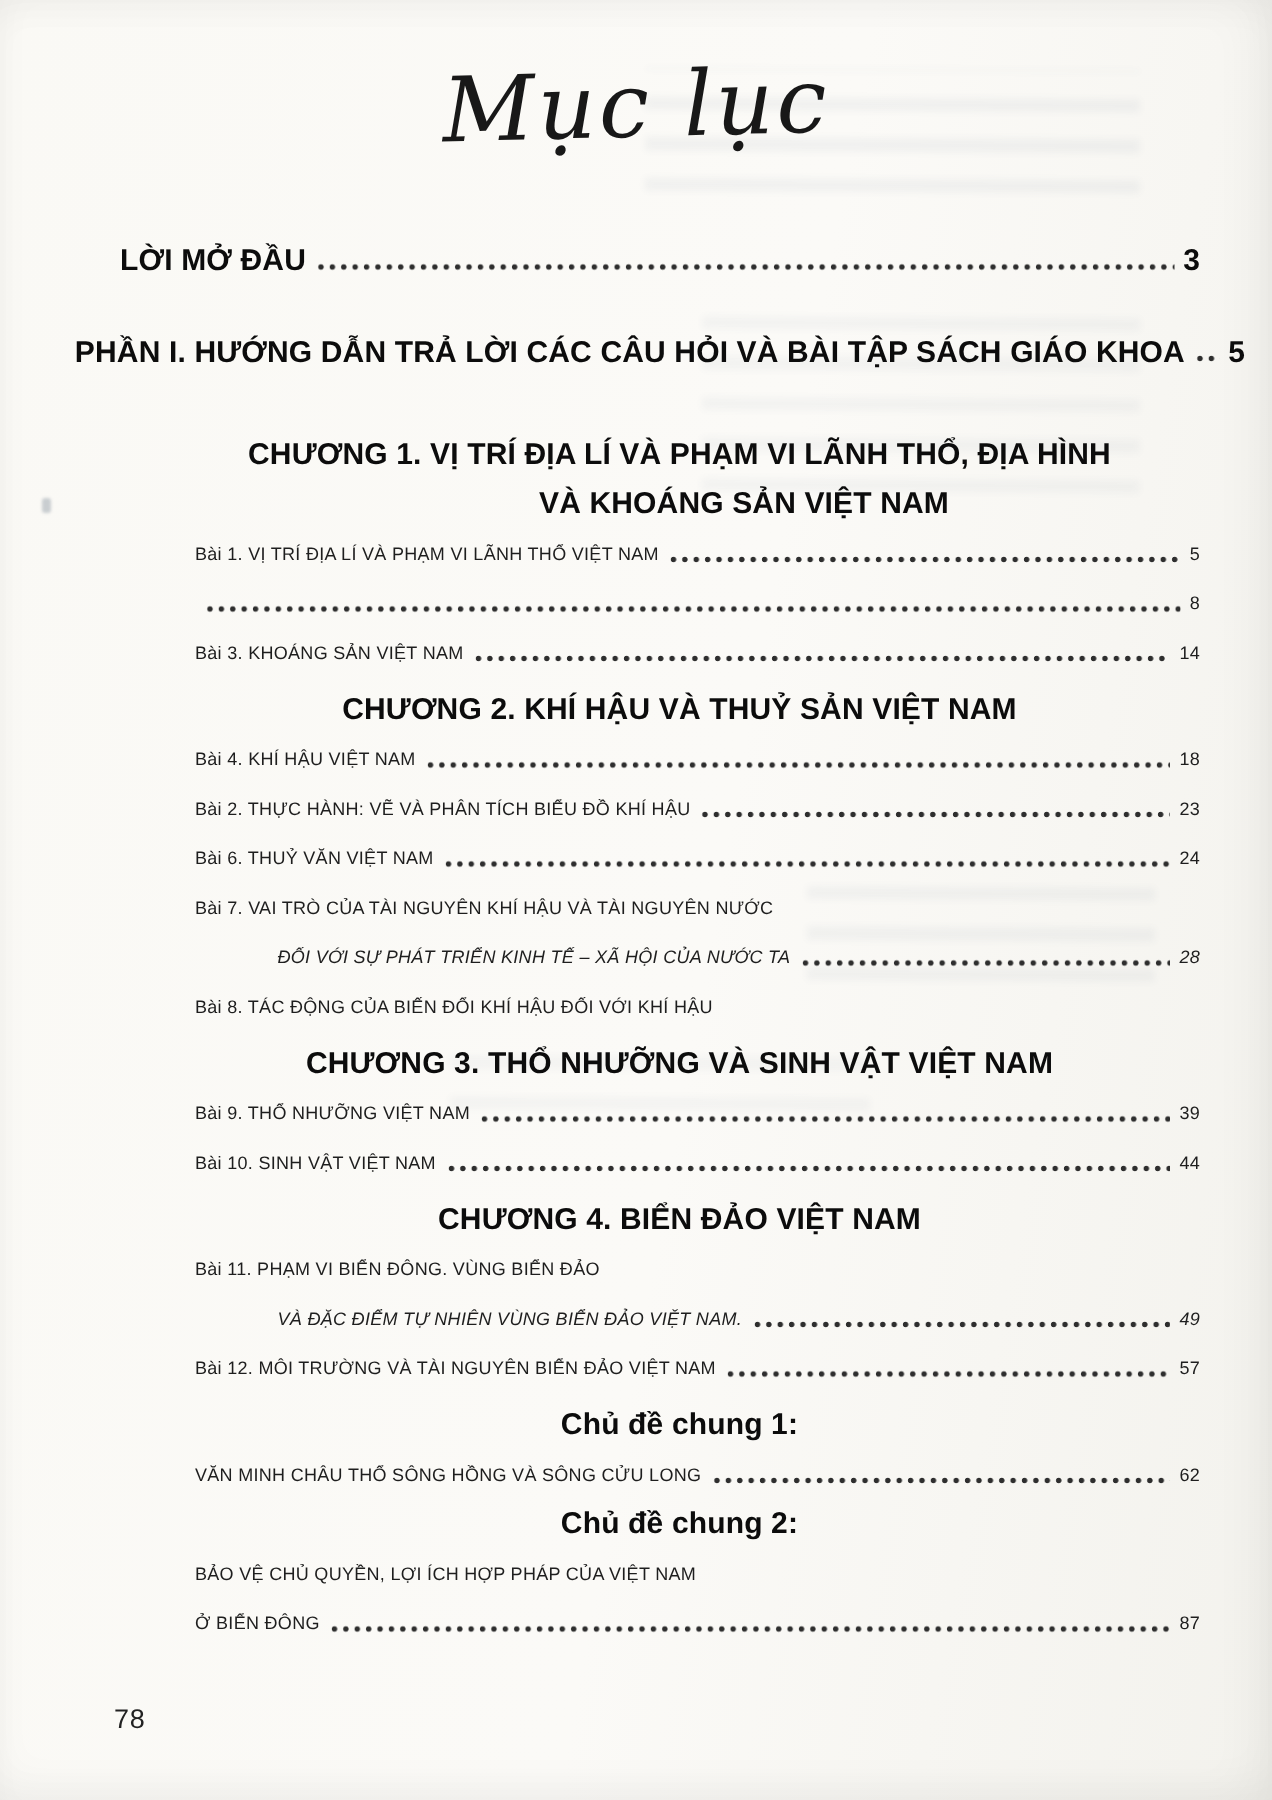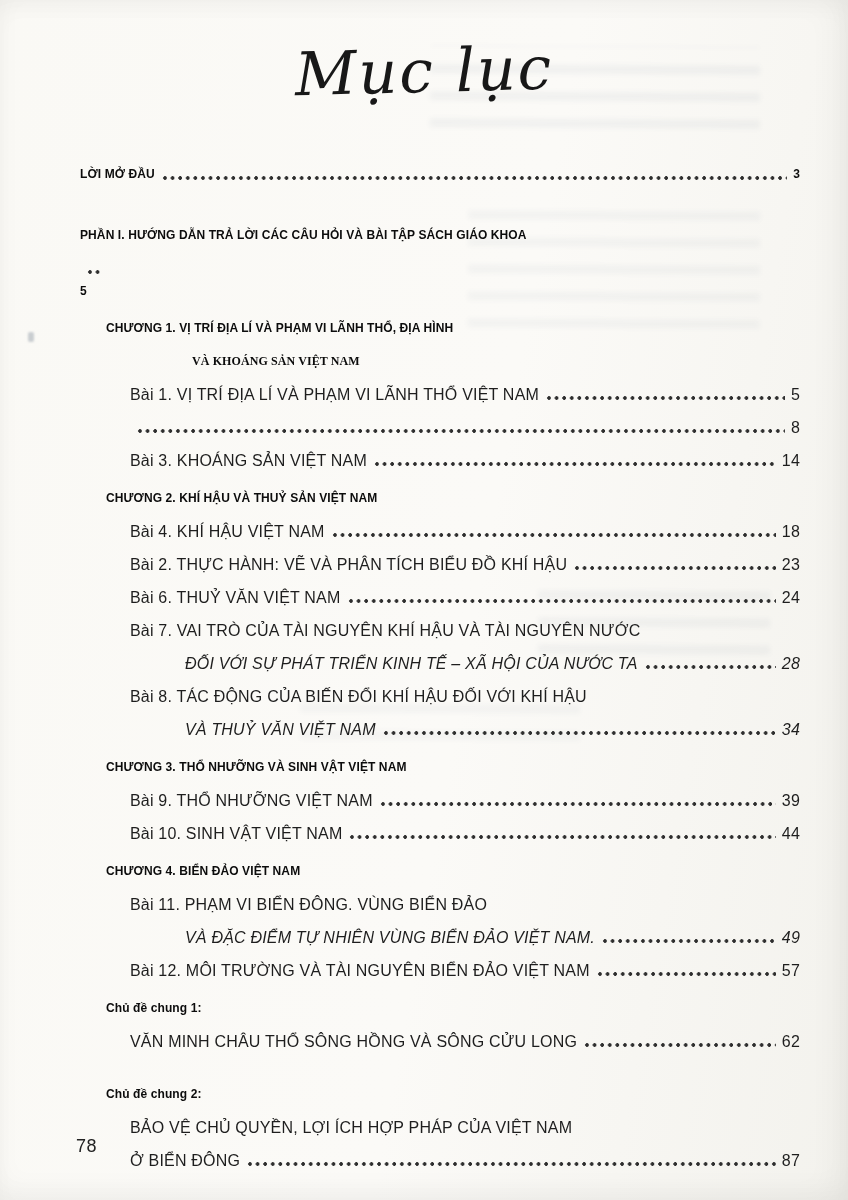--- a/index.html
+++ b/index.html
@@ -23,36 +23,36 @@
   .speck{position:absolute;background:#8e99a4;opacity:.45;filter:blur(1px);border-radius:2px;pointer-events:none;}
 
   .title{
     position:absolute;top:36px;left:0;width:100%;text-align:center;
     font-family:"DejaVu Serif",serif;font-style:italic;font-weight:500;
     font-size:60px;color:#181818;letter-spacing:2px;
   }
   .title .inner{display:inline-block;transform:rotate(-1.5deg);}
 
   .toc{position:absolute;top:158px;left:80px;right:48px;}
-  .r{display:flex;align-items:flex-start;line-height:33px;font-size:16px;letter-spacing:.2px;color:#1e1e1e;}
+  .r{display:flex;align-items:flex-start;line-height:33px;font-size:12px;letter-spacing:.2px;color:#1e1e1e;}
   .r .txt{white-space:nowrap;}
-  .b{font-weight:700;font-size:12px;color:#0c0c0c;letter-spacing:.1px;}
+  .b{font-weight:700;font-size:20px;color:#0c0c0c;letter-spacing:.1px;justify-content:center;}
   .pg{line-height:33px;}
   .leader{
     flex:1 1 auto;min-width:16px;height:6px;margin:17px 6px 0 7px;align-self:flex-start;
     background-image:radial-gradient(circle at 3px 3px,#2e2e2e 1.55px,rgba(0,0,0,0) 2.1px);
     background-size:7.6px 6px;background-repeat:repeat-x;
   }
   .i-chap{padding-left:26px;}
-  .i-chapc{padding-left:112px;font-family:Liberation Serif, serif;}
+  .i-chapc{padding-left:112px;}
   .i-les{padding-left:50px;}
   .i-lesc{padding-left:105px;font-style:italic;}
-  .mt28{margin-top:28px;flex-direction:column;}
-  .mt20{margin-top:4px;}
-  .mt8{margin-top:20px;}
+  .mt28{margin-top:28px;}
+  .mt20{margin-top:35px;}
+  .mt8{margin-top:0;}
   .mt5{margin-top:5px;}
 
   .folio{position:absolute;left:76px;top:1136px;font-size:18px;color:#222;letter-spacing:.5px;}
 </style>
 </head>
 <body>
 
 <div class="page">
 
   <div class="ghost" style="left:430px;top:46px;width:330px;height:82px;"></div>
@@ -124,25 +124,20 @@
       <span class="txt">Bài 7. VAI TRÒ CỦA TÀI NGUYÊN KHÍ HẬU VÀ TÀI NGUYÊN NƯỚC</span>
     </div>
     <div class="r i-lesc">
       <span class="txt">ĐỐI VỚI SỰ PHÁT TRIỂN KINH TẾ – XÃ HỘI CỦA NƯỚC TA</span>
       <span class="leader"></span>
       <span class="pg">28</span>
     </div>
     <div class="r i-les">
       <span class="txt">Bài 8. TÁC ĐỘNG CỦA BIẾN ĐỔI KHÍ HẬU ĐỐI VỚI KHÍ HẬU</span>
     </div>
-    <div class="r i-lesc">
-      <span class="txt">VÀ THUỶ VĂN VIỆT NAM</span>
-      <span class="leader"></span>
-      <span class="pg">34</span>
-    </div>
 
     <div class="r b i-chap mt5">
       <span class="txt">CHƯƠNG 3. THỔ NHƯỠNG VÀ SINH VẬT VIỆT NAM</span>
     </div>
     <div class="r i-les">
       <span class="txt">Bài 9. THỔ NHƯỠNG VIỆT NAM</span>
       <span class="leader"></span>
       <span class="pg">39</span>
     </div>
     <div class="r i-les">

